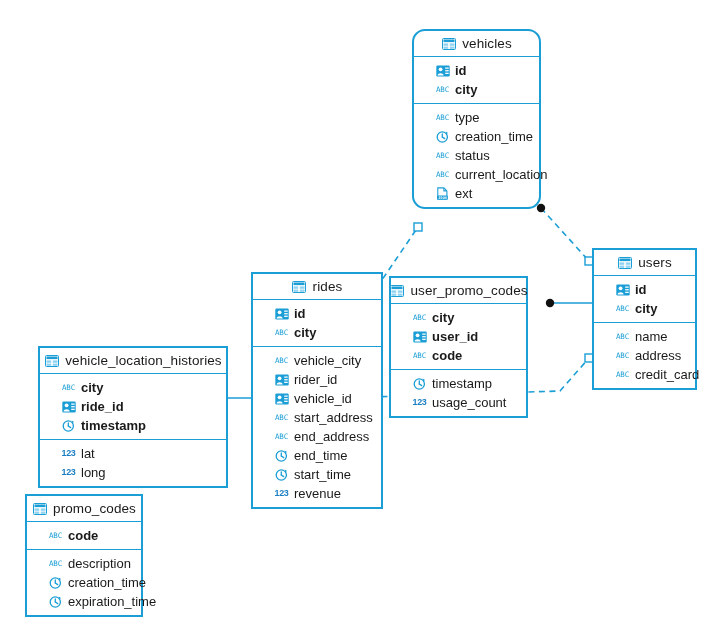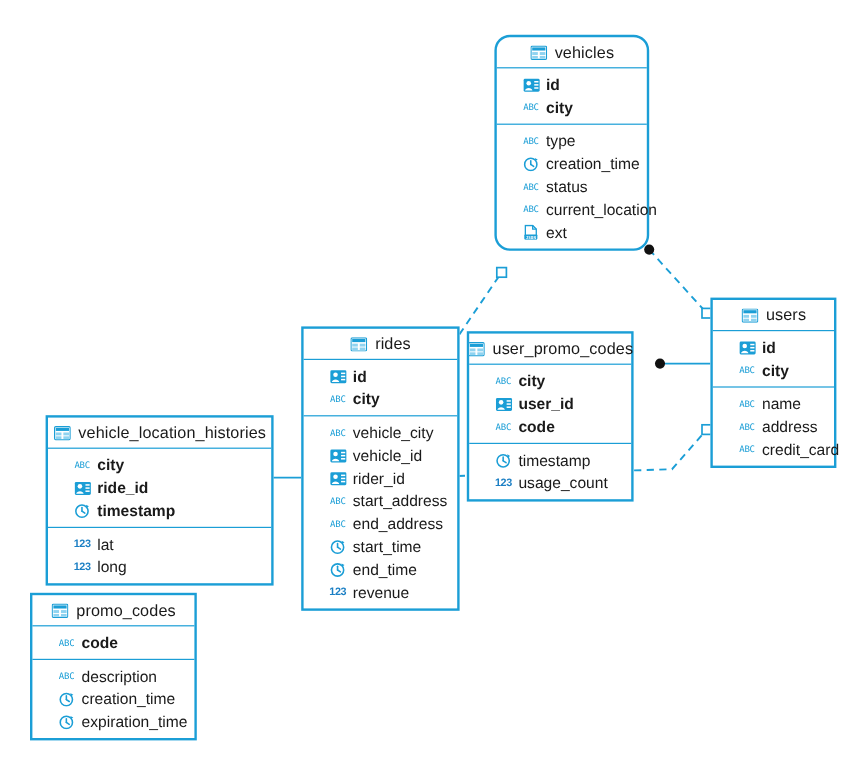--- a/index.html
+++ b/index.html
@@ -334,68 +334,68 @@
             <span class="ico">
               <svg width="14" height="12" viewBox="0 0 14 12">
                 <rect x="0.3" y="0.6" width="13.4" height="10.8" rx="1.2" fill="#1b9ed6"></rect>
                 <circle cx="4.6" cy="4.3" r="1.9" fill="#ffffff"></circle>
                 <path d="M1.5 10.4 C1.9 7.6 7.3 7.6 7.7 10.4 Z" fill="#ffffff"></path>
                 <rect x="9.2" y="2.5" width="3.5" height="1.25" fill="#ffffff"></rect>
                 <rect x="9.2" y="5.1" width="3.5" height="1.25" fill="#ffffff"></rect>
                 <rect x="9.2" y="7.7" width="3.5" height="1.25" fill="#ffffff"></rect>
               </svg>
             </span>
+            <span class="col-label">rider_id</span>
+          </div>
+          <div class="col-row">
+            <span class="ico">
+              <svg width="14" height="12" viewBox="0 0 14 12">
+                <rect x="0.3" y="0.6" width="13.4" height="10.8" rx="1.2" fill="#1b9ed6"></rect>
+                <circle cx="4.6" cy="4.3" r="1.9" fill="#ffffff"></circle>
+                <path d="M1.5 10.4 C1.9 7.6 7.3 7.6 7.7 10.4 Z" fill="#ffffff"></path>
+                <rect x="9.2" y="2.5" width="3.5" height="1.25" fill="#ffffff"></rect>
+                <rect x="9.2" y="5.1" width="3.5" height="1.25" fill="#ffffff"></rect>
+                <rect x="9.2" y="7.7" width="3.5" height="1.25" fill="#ffffff"></rect>
+              </svg>
+            </span>
             <span class="col-label">vehicle_id</span>
           </div>
           <div class="col-row">
             <span class="ico">
-              <svg width="14" height="12" viewBox="0 0 14 12">
-                <rect x="0.3" y="0.6" width="13.4" height="10.8" rx="1.2" fill="#1b9ed6"></rect>
-                <circle cx="4.6" cy="4.3" r="1.9" fill="#ffffff"></circle>
-                <path d="M1.5 10.4 C1.9 7.6 7.3 7.6 7.7 10.4 Z" fill="#ffffff"></path>
-                <rect x="9.2" y="2.5" width="3.5" height="1.25" fill="#ffffff"></rect>
-                <rect x="9.2" y="5.1" width="3.5" height="1.25" fill="#ffffff"></rect>
-                <rect x="9.2" y="7.7" width="3.5" height="1.25" fill="#ffffff"></rect>
-              </svg>
-            </span>
-            <span class="col-label">rider_id</span>
-          </div>
-          <div class="col-row">
-            <span class="ico">
               <span class="abc-ico">ABC</span>
             </span>
             <span class="col-label">start_address</span>
           </div>
           <div class="col-row">
             <span class="ico">
               <span class="abc-ico">ABC</span>
             </span>
             <span class="col-label">end_address</span>
           </div>
           <div class="col-row">
             <span class="ico">
               <svg width="13" height="13" viewBox="0 0 13 13">
                 <circle cx="6.3" cy="7" r="5.1" fill="#ffffff" stroke="#1b9ed6" stroke-width="1.3"></circle>
                 <path d="M6.3 7 L6.3 3.9" stroke="#1b9ed6" stroke-width="1.3" stroke-linecap="round"></path>
                 <path d="M6.3 7 L8.7 8.6" stroke="#1b9ed6" stroke-width="1.3" stroke-linecap="round"></path>
                 <path d="M9.6 1.6 L12.1 2.9 L10.3 4.2 Z" fill="#1b9ed6"></path>
               </svg>
             </span>
+            <span class="col-label">end_time</span>
+          </div>
+          <div class="col-row">
+            <span class="ico">
+              <svg width="13" height="13" viewBox="0 0 13 13">
+                <circle cx="6.3" cy="7" r="5.1" fill="#ffffff" stroke="#1b9ed6" stroke-width="1.3"></circle>
+                <path d="M6.3 7 L6.3 3.9" stroke="#1b9ed6" stroke-width="1.3" stroke-linecap="round"></path>
+                <path d="M6.3 7 L8.7 8.6" stroke="#1b9ed6" stroke-width="1.3" stroke-linecap="round"></path>
+                <path d="M9.6 1.6 L12.1 2.9 L10.3 4.2 Z" fill="#1b9ed6"></path>
+              </svg>
+            </span>
             <span class="col-label">start_time</span>
-          </div>
-          <div class="col-row">
-            <span class="ico">
-              <svg width="13" height="13" viewBox="0 0 13 13">
-                <circle cx="6.3" cy="7" r="5.1" fill="#ffffff" stroke="#1b9ed6" stroke-width="1.3"></circle>
-                <path d="M6.3 7 L6.3 3.9" stroke="#1b9ed6" stroke-width="1.3" stroke-linecap="round"></path>
-                <path d="M6.3 7 L8.7 8.6" stroke="#1b9ed6" stroke-width="1.3" stroke-linecap="round"></path>
-                <path d="M9.6 1.6 L12.1 2.9 L10.3 4.2 Z" fill="#1b9ed6"></path>
-              </svg>
-            </span>
-            <span class="col-label">end_time</span>
           </div>
           <div class="col-row">
             <span class="ico">
               <span class="num-ico">123</span>
             </span>
             <span class="col-label">revenue</span>
           </div>
         </div>
       </div>
       <div class="table-node" style="left: 38px; top: 334px; width: 190px; margin-top: 12px;">
@@ -452,21 +452,21 @@
             <span class="col-label">lat</span>
           </div>
           <div class="col-row">
             <span class="ico">
               <span class="num-ico">123</span>
             </span>
             <span class="col-label">long</span>
           </div>
         </div>
       </div>
-      <div class="table-node" style="left: 25px; top: 494px; width: 139px;">
+      <div class="table-node" style="left: 25px; top: 494px; width: 118px;">
         <div class="tbl-header">
           <span class="ico">
             <svg width="14" height="12" viewBox="0 0 14 12">
               <rect x="0.5" y="0.5" width="13" height="11" rx="1" fill="#ffffff" stroke="#1b9ed6" stroke-width="1"></rect>
               <rect x="1.5" y="1.5" width="11" height="2.6" fill="#1b9ed6"></rect>
               <rect x="1.5" y="5.4" width="4.7" height="2.4" fill="#8fd3f0"></rect>
               <rect x="7.8" y="5.4" width="4.7" height="2.4" fill="#8fd3f0"></rect>
               <rect x="1.5" y="8.6" width="4.7" height="2.2" fill="#8fd3f0"></rect>
               <rect x="7.8" y="8.6" width="4.7" height="2.2" fill="#8fd3f0"></rect>
             </svg>

